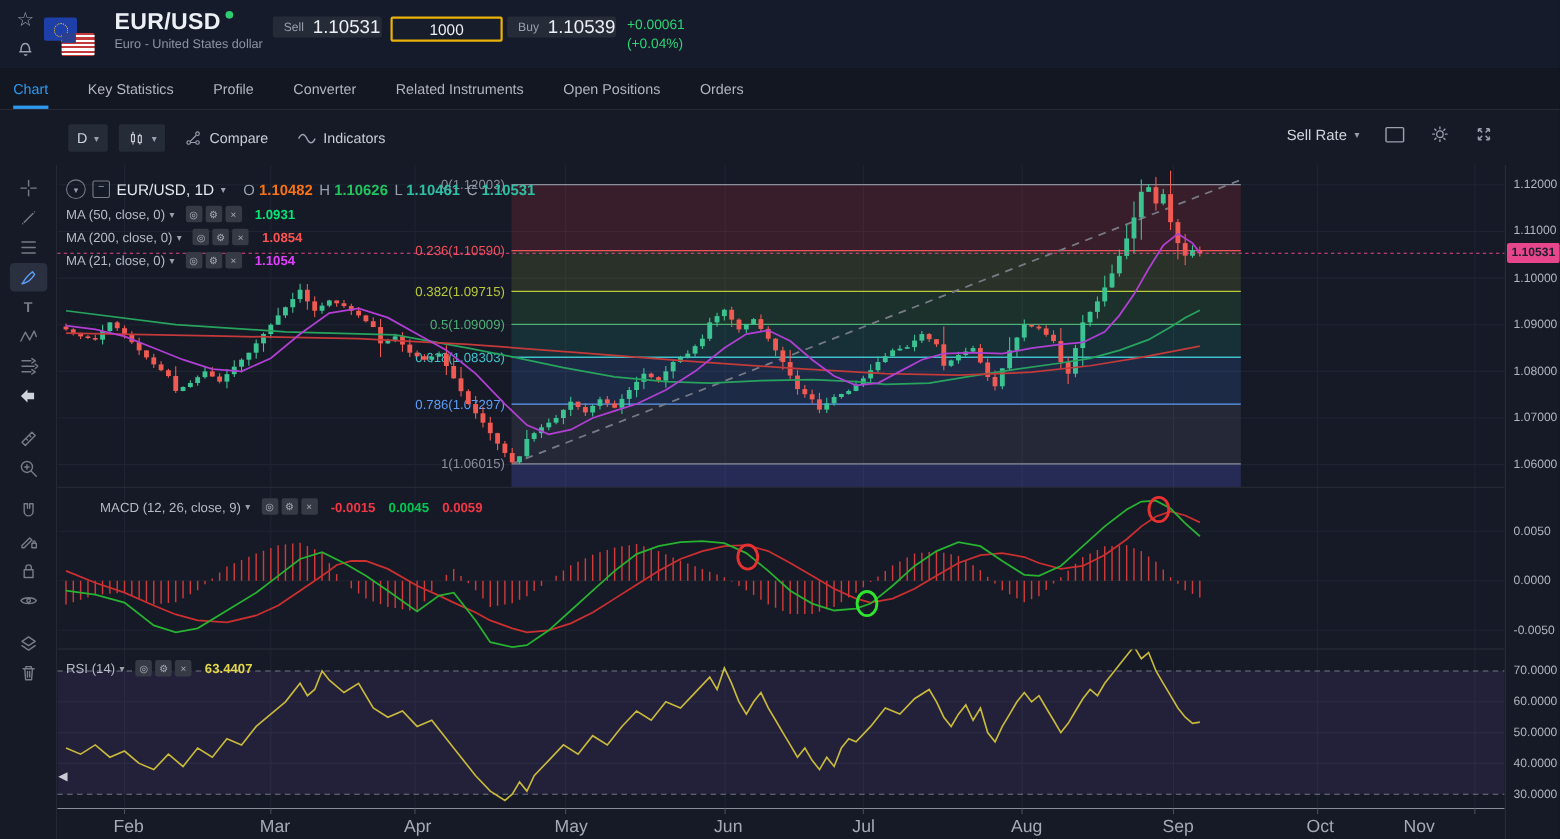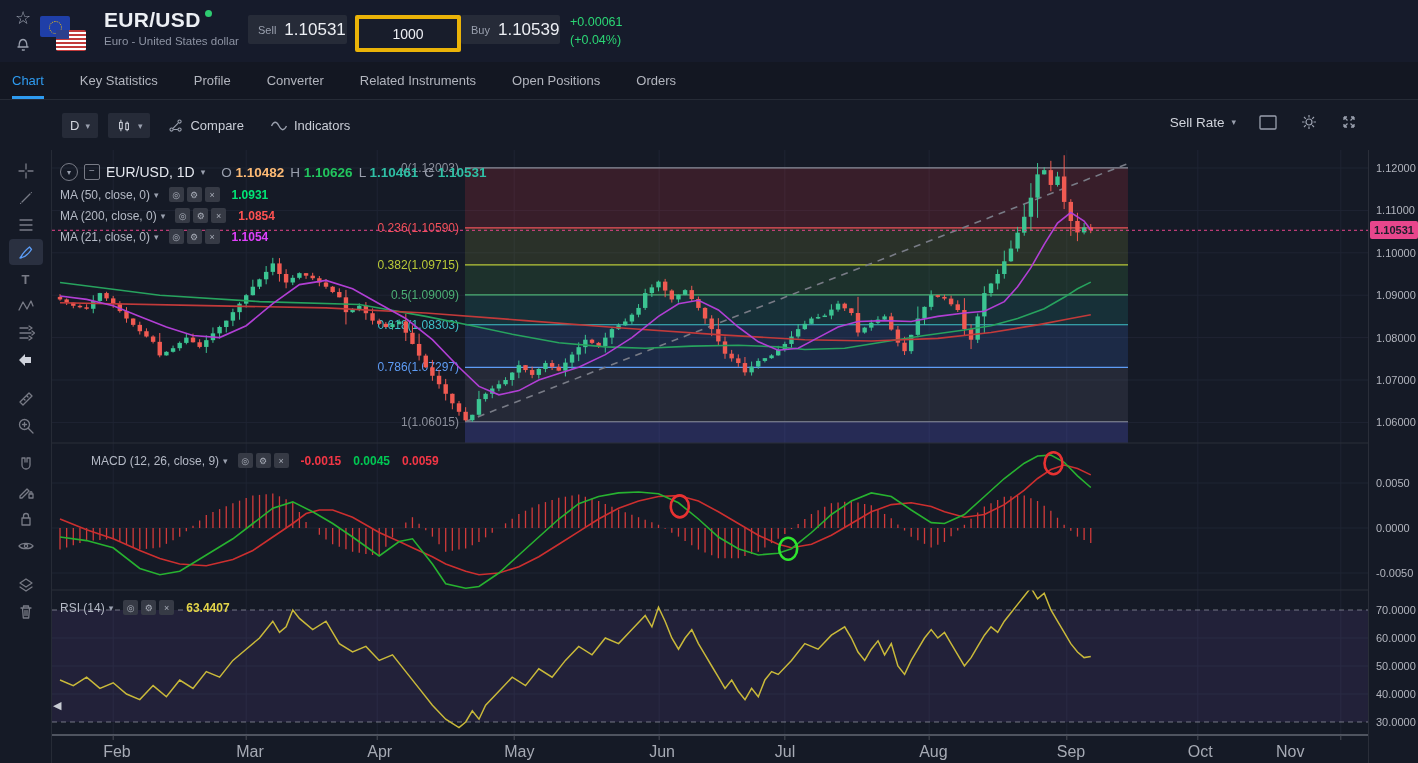--- a/index.html
+++ b/index.html
@@ -15,25 +15,25 @@
   .flag{position:absolute;width:30px;height:21px;border-radius:2px;}
   .flag-eu{left:0;top:2px;background:#1f3fa8;}
   .flag-eu:after{content:"";position:absolute;left:9px;top:5px;width:11px;height:11px;border-radius:50%;
      border:1.5px dotted #f4c20d;}
   .flag-us{left:16px;top:16px;background:repeating-linear-gradient(#c23a3a 0 2px,#fff 2px 4px);}
   .flag-us:after{content:"";position:absolute;left:0;top:0;width:13px;height:9px;background:#2b3f8c;}
   .sym-block{position:absolute;left:104px;top:8px;}
   .sym-title{font-size:21px;font-weight:bold;color:#eceff4;letter-spacing:.3px;}
   .sym-dot{display:inline-block;width:7px;height:7px;border-radius:50%;background:#2ecc71;vertical-align:top;margin-left:4px;margin-top:2px;}
   .sym-sub{font-size:11.5px;color:#8d93a3;margin-top:3px;}
-  .quote-box{position:absolute;top:15px;height:29px;background:#262b38;border-radius:2px;display:flex;align-items:center;cursor:pointer;}
+  .quote-box{position:absolute;top:15px;height:19px;background:#262b38;border-radius:2px;display:flex;align-items:center;cursor:pointer;}
   .quote-box .ql{font-size:11px;color:#9aa0ae;margin:0 8px 0 10px;}
   .quote-box .qv{font-size:17px;color:#edeff4;margin-right:12px;}
   .box-sell{left:248px;width:99px;}
-  .box-amt{left:355px;width:98px;background:#181d2b;border:4px solid #eab308;justify-content:center;cursor:text;}
+  .box-amt{left:355px;width:98px;background:#181d2b;border:2px solid #eab308;justify-content:center;cursor:text;}
   .box-amt .av{font-size:14px;color:#edeff4;}
   .box-buy{left:461px;width:99px;}
   .chg{position:absolute;left:570px;top:13px;font-size:12.5px;color:#2bd675;line-height:1.45;}
 
   
   .tabbar{position:absolute;left:0;top:62px;width:100%;height:38px;background:#131722;border-bottom:1px solid #262b36;display:flex;align-items:center;padding-left:12px;box-sizing:border-box;}
   .tab{font-size:13px;color:#b2b5be;margin-right:36px;height:37px;display:flex;align-items:center;cursor:pointer;position:relative;white-space:nowrap;}
   .tab.active{color:#2e9bf0;}
   .tab.active:after{content:"";position:absolute;left:0;right:0;bottom:0;height:3px;background:#2e9bf0;}
 
@@ -848,21 +848,21 @@
       <div class="price-badge" style="top: 71.2856px;">1.10531</div>
     </div>
 
   <div class="legend">
     <div class="lg-main">
       <span class="circ-ic">▾</span>
       <span class="sq-ic">−</span>
       <span>EUR/USD, 1D</span>
       <span class="caret">▾</span>
       <span class="ohlc">
-        <span><span class="k">O</span> <span class="v" style="color: #fdba74;">1.10482</span></span>
+        <span><span class="k">O</span> <span class="v" style="color: #f97316;">1.10482</span></span>
         <span><span class="k">H</span> <span class="v" style="color: #22c55e;">1.10626</span></span>
         <span><span class="k">L</span> <span class="v" style="color: rgb(47, 191, 165);">1.10461</span></span>
         <span><span class="k">C</span> <span class="v" style="color: rgb(47, 191, 165);">1.10531</span></span>
       </span>
     </div>
     <div class="lg-row">
       <span class="lg-name">MA (50, close, 0)</span>
       <span class="caret">▾</span>
       <span class="lg-btns">
           <span class="lg-btn">◎</span>

